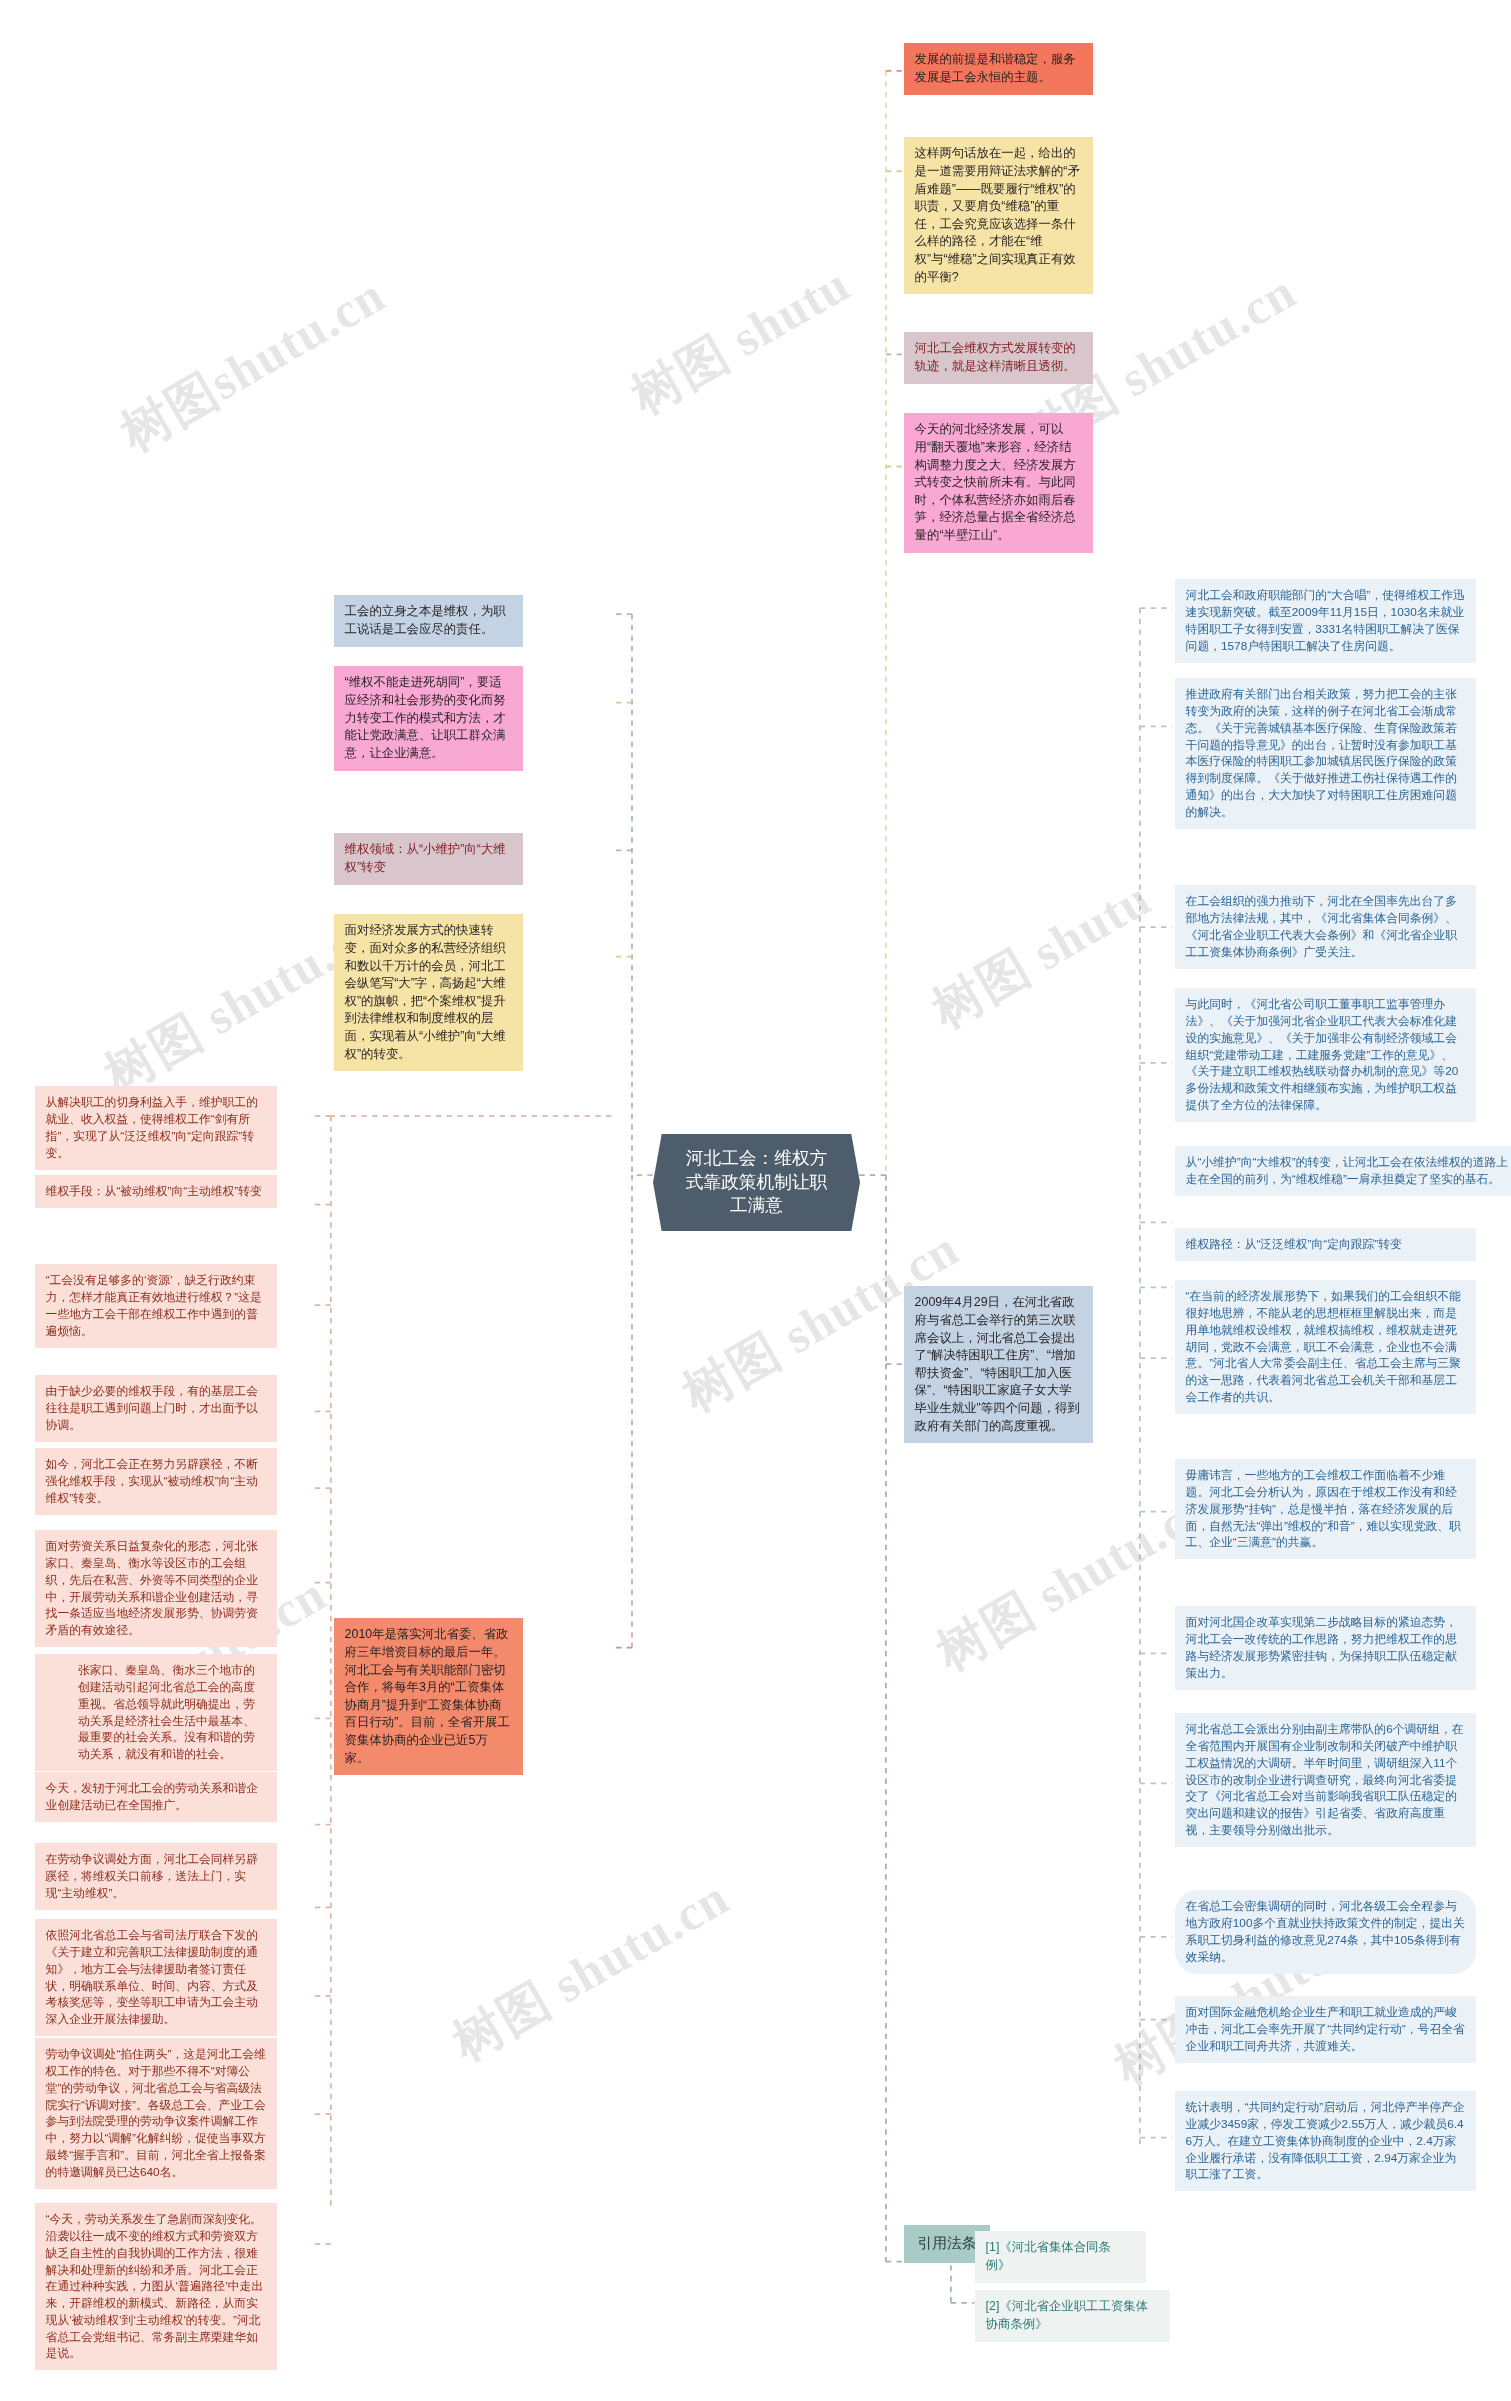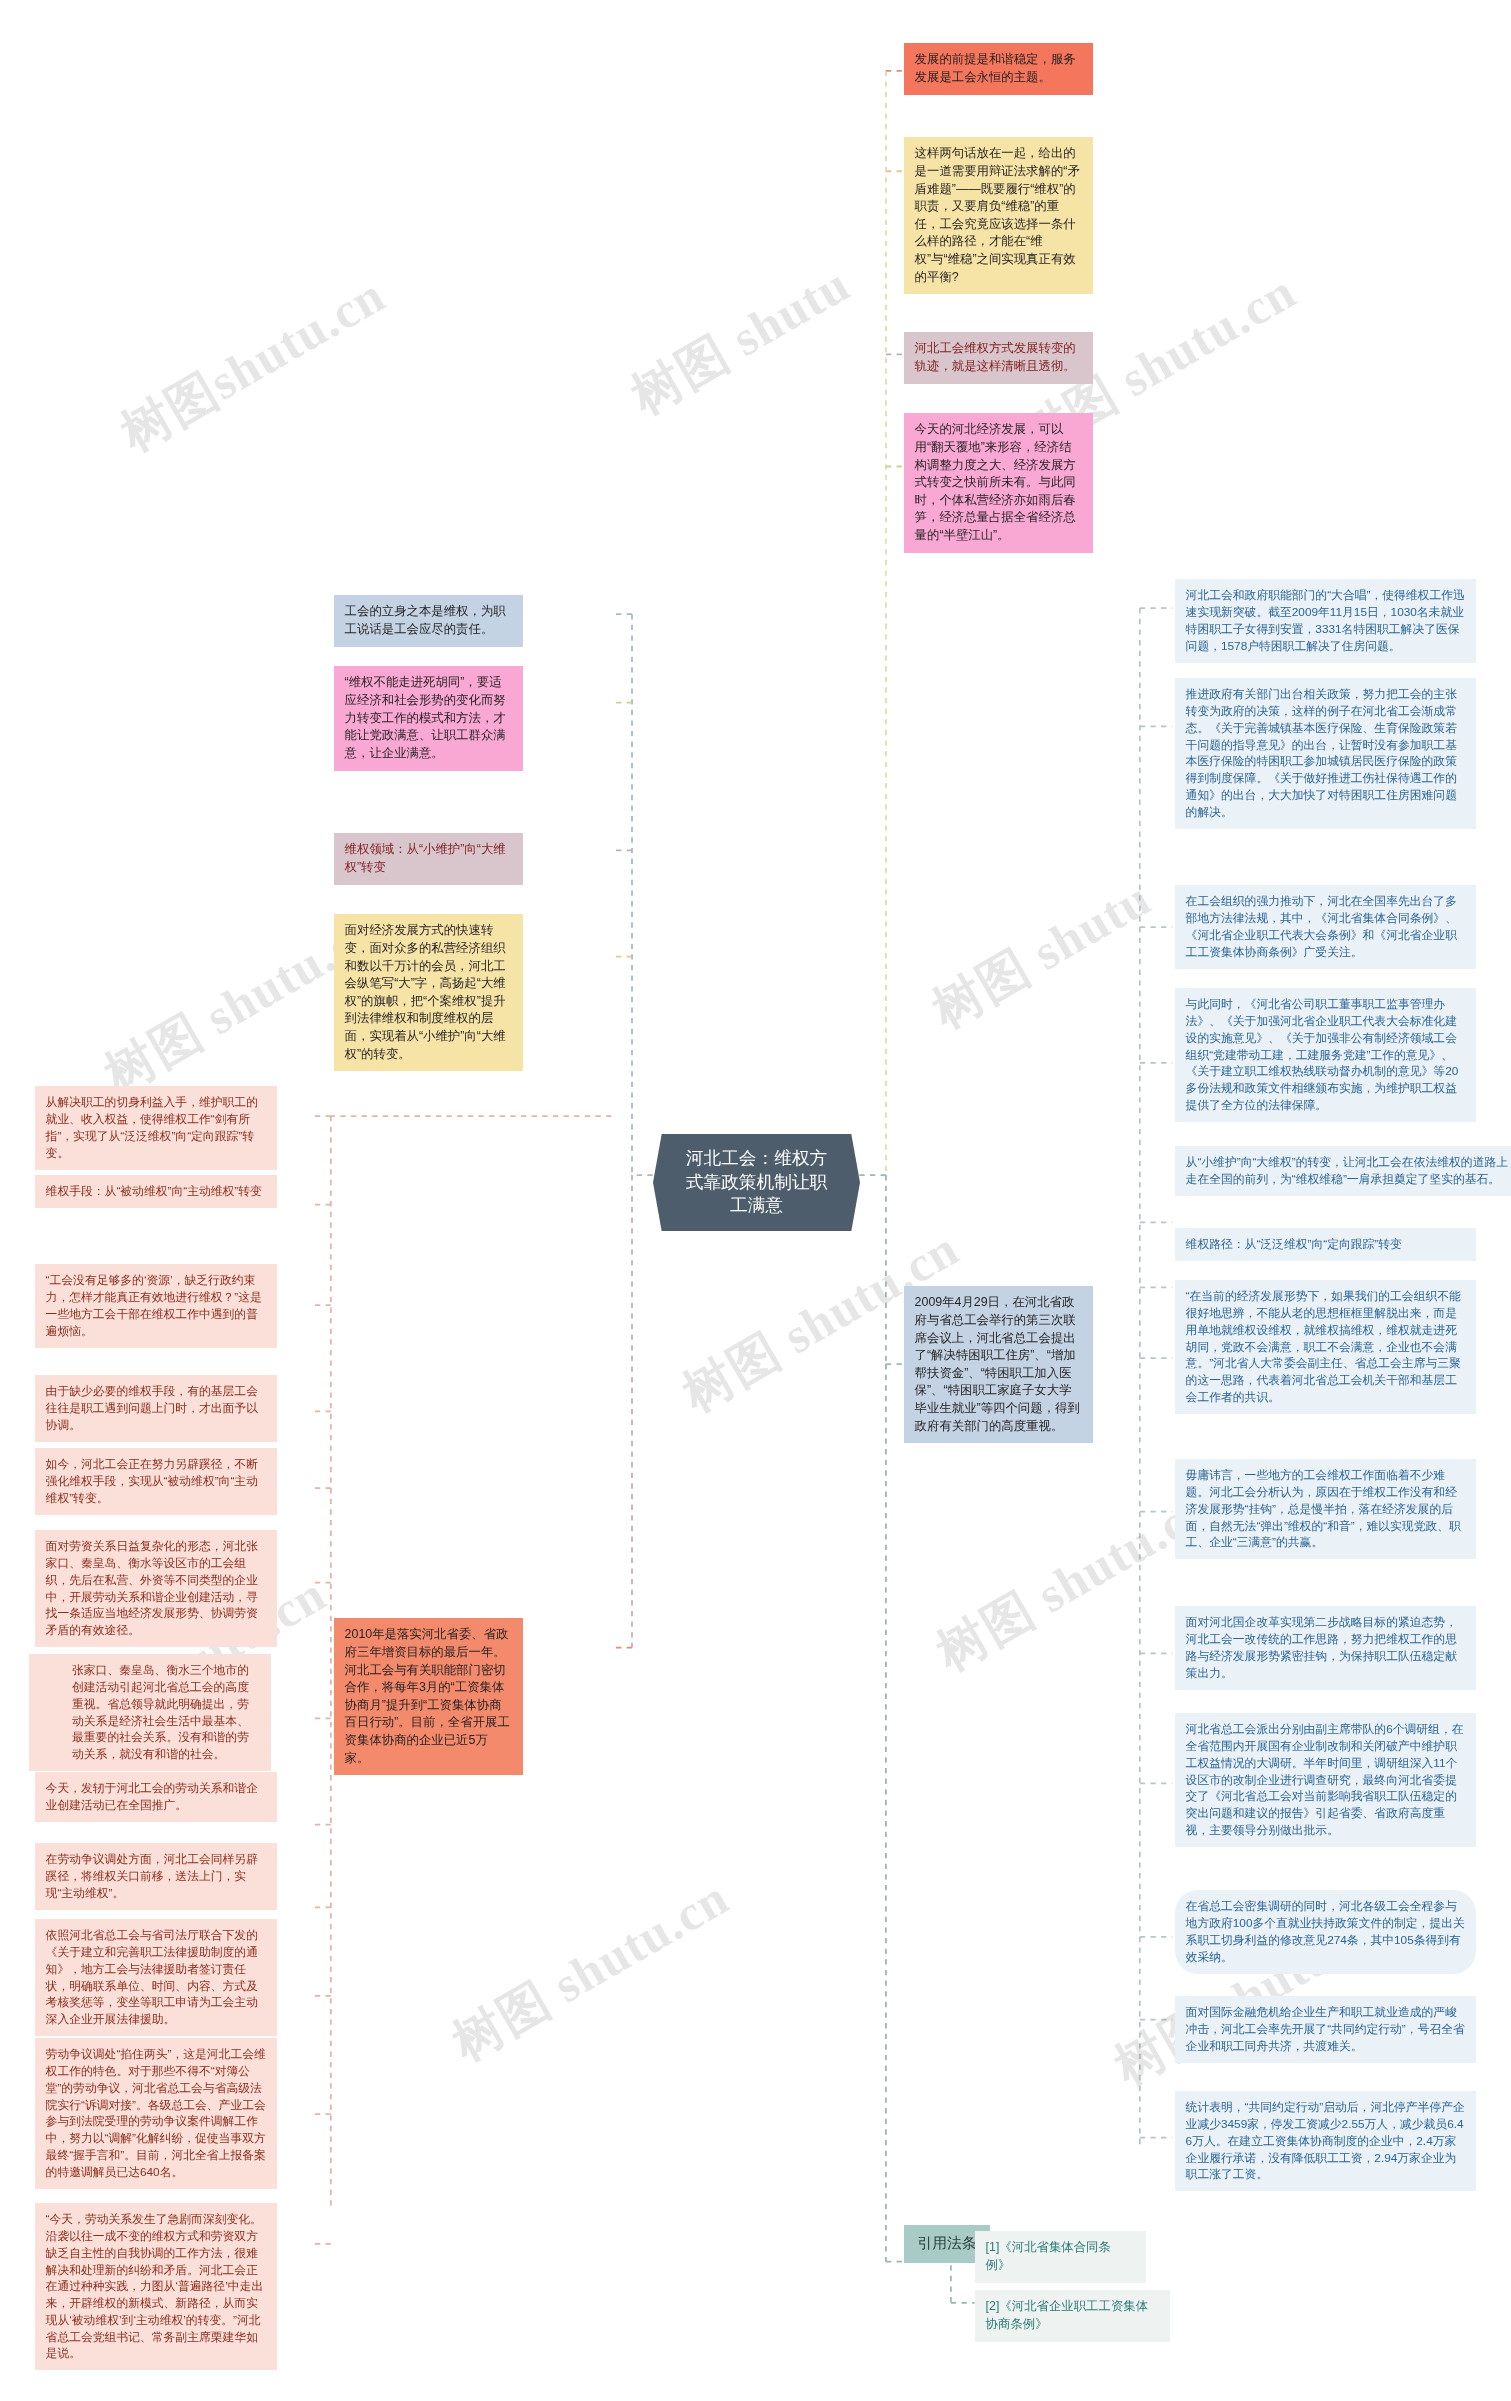--- a/index.html
+++ b/index.html
@@ -159,21 +159,21 @@
   <div class="node n-yellow fs21" style="left:334px; top:914px; width:189px;">面对经济发展方式的快速转变，面对众多的私营经济组织和数以千万计的会员，河北工会纵笔写“大”字，高扬起“大维权”的旗帜，把“个案维权”提升到法律维权和制度维权的层面，实现着从“小维护”向“大维权”的转变。</div>
 
   <div class="node n-orange fs21" style="left:334px; top:1618px; width:189px;">2010年是落实河北省委、省政府三年增资目标的最后一年。河北工会与有关职能部门密切合作，将每年3月的“工资集体协商月”提升到“工资集体协商百日行动”。目前，全省开展工资集体协商的企业已近5万家。</div>
 
   <div class="node n-pink fs20" style="left:35px; top:1086px; width:242px;">从解决职工的切身利益入手，维护职工的就业、收入权益，使得维权工作“剑有所指”，实现了从“泛泛维权”向“定向跟踪”转变。</div>
   <div class="node n-pink fs20" style="left:35px; top:1175px; width:242px;">维权手段：从“被动维权”向“主动维权”转变</div>
   <div class="node n-pink fs20" style="left:35px; top:1264px; width:242px;">“工会没有足够多的‘资源’，缺乏行政约束力，怎样才能真正有效地进行维权？”这是一些地方工会干部在维权工作中遇到的普遍烦恼。</div>
   <div class="node n-pink fs20" style="left:35px; top:1375px; width:242px;">由于缺少必要的维权手段，有的基层工会往往是职工遇到问题上门时，才出面予以协调。</div>
   <div class="node n-pink fs20" style="left:35px; top:1448px; width:242px;">如今，河北工会正在努力另辟蹊径，不断强化维权手段，实现从“被动维权”向“主动维权”转变。</div>
   <div class="node n-pink fs20" style="left:35px; top:1530px; width:242px;">面对劳资关系日益复杂化的形态，河北张家口、秦皇岛、衡水等设区市的工会组织，先后在私营、外资等不同类型的企业中，开展劳动关系和谐企业创建活动，寻找一条适应当地经济发展形势、协调劳资矛盾的有效途径。</div>
-  <div class="node n-pink fs20" style="left:29px; top:1654px; width:242px;padding-left:43px;">张家口、秦皇岛、衡水三个地市的创建活动引起河北省总工会的高度重视。省总领导就此明确提出，劳动关系是经济社会生活中最基本、最重要的社会关系。没有和谐的劳动关系，就没有和谐的社会。</div>
+  <div class="node n-pink fs20" style="left:35px; top:1654px; width:242px;padding-left:43px;">张家口、秦皇岛、衡水三个地市的创建活动引起河北省总工会的高度重视。省总领导就此明确提出，劳动关系是经济社会生活中最基本、最重要的社会关系。没有和谐的劳动关系，就没有和谐的社会。</div>
   <div class="node n-pink fs20" style="left:35px; top:1772px; width:242px;">今天，发轫于河北工会的劳动关系和谐企业创建活动已在全国推广。</div>
   <div class="node n-pink fs20" style="left:35px; top:1843px; width:242px;">在劳动争议调处方面，河北工会同样另辟蹊径，将维权关口前移，送法上门，实现“主动维权”。</div>
   <div class="node n-pink fs20" style="left:35px; top:1919px; width:242px;">依照河北省总工会与省司法厅联合下发的《关于建立和完善职工法律援助制度的通知》，地方工会与法律援助者签订责任状，明确联系单位、时间、内容、方式及考核奖惩等，变坐等职工申请为工会主动深入企业开展法律援助。</div>
   <div class="node n-pink fs20" style="left:35px; top:2038px; width:242px;">劳动争议调处“掐住两头”，这是河北工会维权工作的特色。对于那些不得不“对簿公堂”的劳动争议，河北省总工会与省高级法院实行“诉调对接”。各级总工会、产业工会参与到法院受理的劳动争议案件调解工作中，努力以“调解”化解纠纷，促使当事双方最终“握手言和”。目前，河北全省上报备案的特邀调解员已达640名。</div>
   <div class="node n-pink fs20" style="left:35px; top:2203px; width:242px;">“今天，劳动关系发生了急剧而深刻变化。沿袭以往一成不变的维权方式和劳资双方缺乏自主性的自我协调的工作方法，很难解决和处理新的纠纷和矛盾。河北工会正在通过种种实践，力图从‘普遍路径’中走出来，开辟维权的新模式、新路径，从而实现从‘被动维权’到‘主动维权’的转变。”河北省总工会党组书记、常务副主席栗建华如是说。</div>
 
   <div class="node n-steel fs21" style="left:904px; top:1286px; width:189px;">2009年4月29日，在河北省政府与省总工会举行的第三次联席会议上，河北省总工会提出了“解决特困职工住房”、“增加帮扶资金”、“特困职工加入医保”、“特困职工家庭子女大学毕业生就业”等四个问题，得到政府有关部门的高度重视。</div>
 
   <div class="node n-blue fs20" style="left:1175px; top:579px; width:301px;">河北工会和政府职能部门的“大合唱”，使得维权工作迅速实现新突破。截至2009年11月15日，1030名未就业特困职工子女得到安置，3331名特困职工解决了医保问题，1578户特困职工解决了住房问题。</div>
   <div class="node n-blue fs20" style="left:1175px; top:678px; width:301px;">推进政府有关部门出台相关政策，努力把工会的主张转变为政府的决策，这样的例子在河北省工会渐成常态。《关于完善城镇基本医疗保险、生育保险政策若干问题的指导意见》的出台，让暂时没有参加职工基本医疗保险的特困职工参加城镇居民医疗保险的政策得到制度保障。《关于做好推进工伤社保待遇工作的通知》的出台，大大加快了对特困职工住房困难问题的解决。</div>

